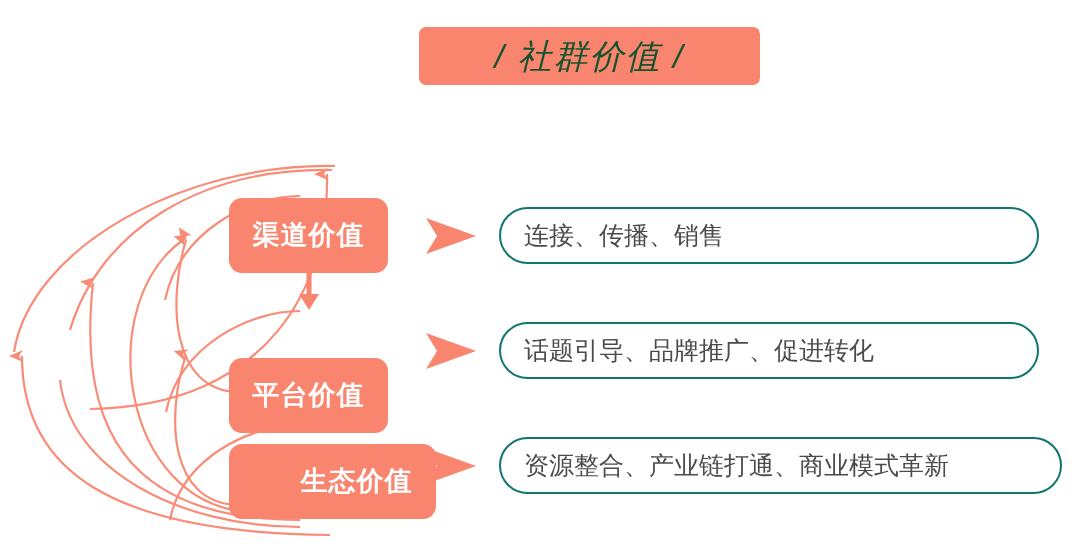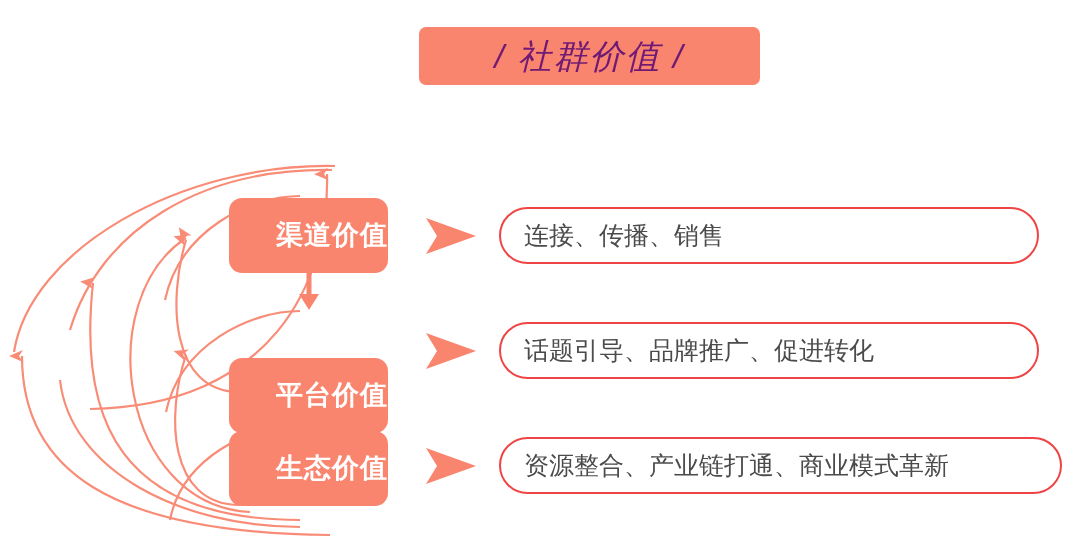--- a/index.html
+++ b/index.html
@@ -27,45 +27,45 @@
     top: 27px;
     width: 341px;
     height: 58px;
     background: #F9856F;
     border-radius: 7px;
     display: flex;
     align-items: center;
     justify-content: center;
   }
   .title-text {
-    color: #701a75;
+    color: #14532d;
     font-size: 34px;
     font-style: italic;
     font-weight: 400;
     letter-spacing: 2px;
     line-height: 1;
     white-space: nowrap;
   }
 
   
   .stage-box {
     position: absolute;
     left: 229px;
     width: 159px;
     height: 75px;
     background: #F9856F;
     border-radius: 13px;
     display: flex;
     align-items: center;
-    justify-content: flex-end;
+    justify-content: center;
     z-index: 3;
   }
   .stage-box-1 { top: 198px; }
   .stage-box-2 { top: 312px; margin-top: 46px; }
-  .stage-box-3 { top: 431px; }
+  .stage-box-3 { top: 444px; padding-left: 48px; }
   .stage-label {
     color: #ffffff;
     font-size: 27px;
     font-weight: bold;
     letter-spacing: 1px;
     line-height: 1;
     white-space: nowrap;
   }
 
   
@@ -89,21 +89,21 @@
   }
   .tri-marker-1 { top: 216px; }
   .tri-marker-2 { top: 331px; }
   .tri-marker-3 { top: 446px; }
 
   
   .detail-box {
     position: absolute;
     left: 499px;
     height: 57px;
-    border: 2px solid #ef4444;
+    border: 2px solid #0f766e;
     border-radius: 29px;
     background: #ffffff;
     display: flex;
     align-items: center;
     z-index: 3;
     box-sizing: border-box;
   }
   .detail-box-1 { top: 207px; width: 540px; }
   .detail-box-2 { top: 322px; width: 540px; }
   .detail-box-3 { top: 437px; width: 563px; }

